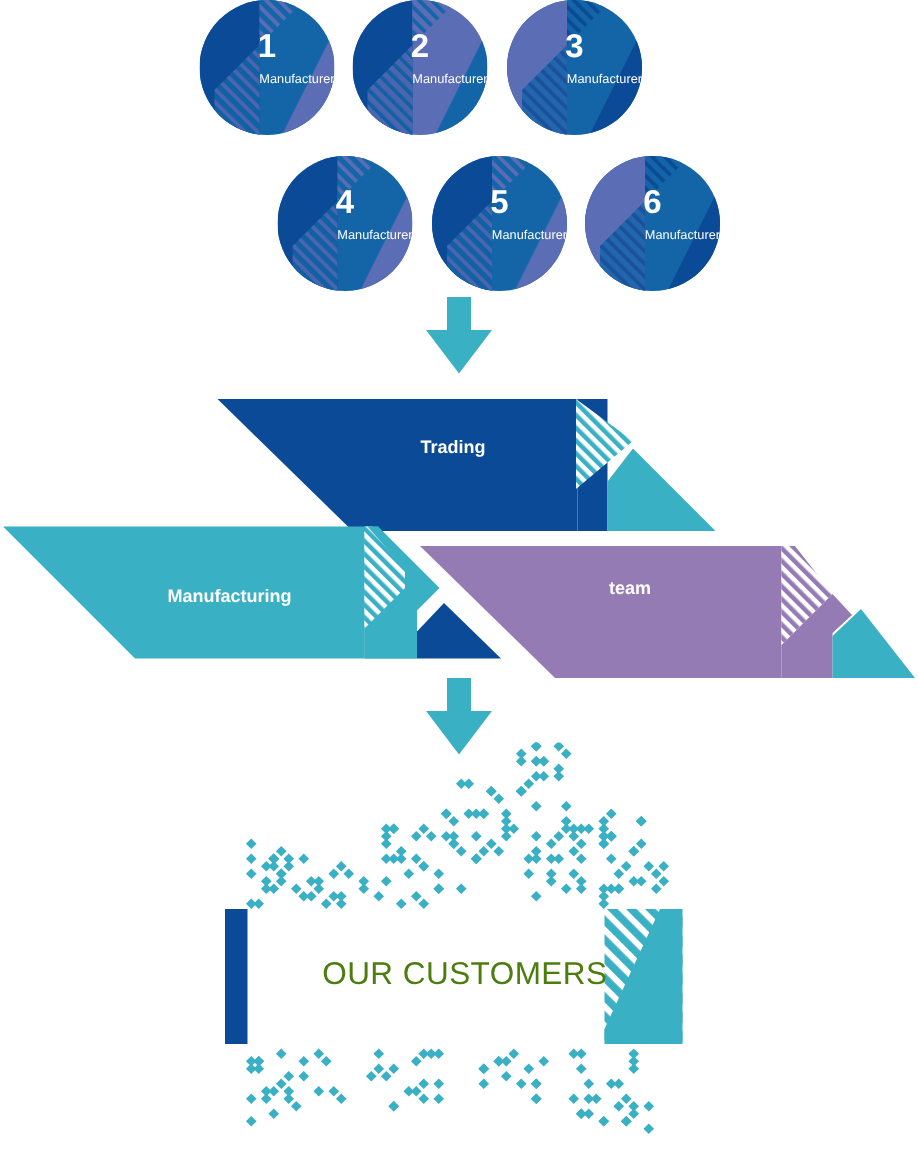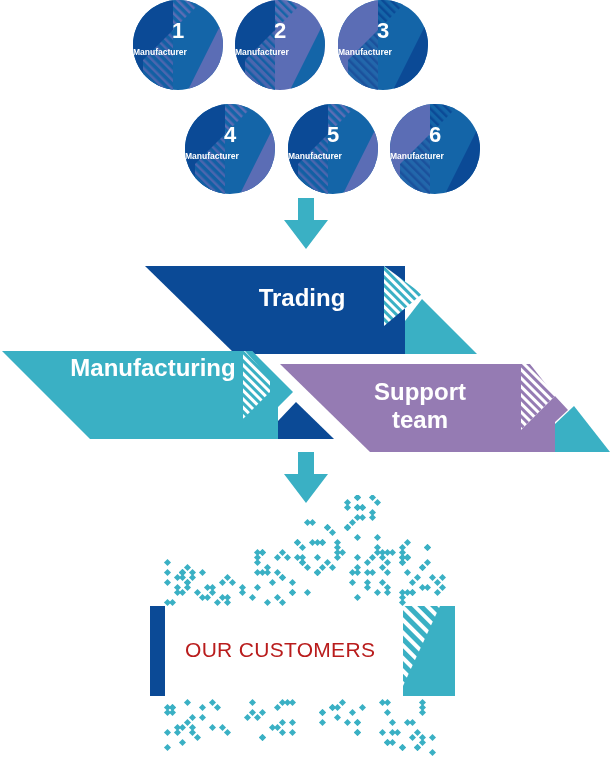--- a/index.html
+++ b/index.html
@@ -3,26 +3,26 @@
 <meta charset="utf-8">
 <style>
   html, body { margin:0; padding:0; background:#ffffff; }
   body { width:612px; height:771px; position:relative; overflow:hidden;
          font-family:"Liberation Sans", sans-serif; }
   .abs { position:absolute; }
   .circle { position:absolute; width:90px; height:90px; border-radius:50%; overflow:hidden; }
   .circle svg { position:absolute; left:0; top:0; }
   .circle .num { position:absolute; left:0; right:0; top:20px; text-align:center;
                  color:#fff; font-weight:bold; font-size:22px; line-height:22px; }
-  .circle .lbl { position:absolute; left:0; right:0; top:47px; text-align:left;
-                 color:#fff; font-weight:bold; font-size:8.5px; line-height:10px; }
-  .banner-text { position:absolute; color:#fff; font-weight:bold; font-size:24px;
+  .circle .lbl { position:absolute; left:0; right:0; top:47px; text-align:right;
+                 color:#fff; font-weight:normal; font-size:8.5px; line-height:10px; }
+  .banner-text { position:absolute; color:#fff; font-weight:bold; font-size:12px;
                  line-height:28px; text-align:center; }
-  #cust-label { position:absolute; left:165px; top:638px; width:240px; text-align:left;
-                color:#b91c1c; font-size:21px; letter-spacing:0.3px;margin-left:20px; }
+  #cust-label { position:absolute; left:165px; top:638px; width:240px; text-align:right;
+                color:#4d7c0f; font-size:21px; letter-spacing:0.3px; }
 </style>
 </head>
 <body>
 
 <div id="circles">
     <div class="circle" style="left: 133px; top: 0px;">
       <svg width="90" height="90">
         <defs>
           <pattern id="cs0" width="6" height="6" patternUnits="userSpaceOnUse" patternTransform="rotate(-45)">
           <rect width="6" height="6" fill="#1465a8"></rect>
@@ -152,38 +152,37 @@
         <rect width="3" height="6" fill="#3ab0c4"></rect>
     </pattern>
   </defs>
   <polygon points="2,2 243,2 243,90 90,90" fill="#3ab0c4"></polygon>
   <polygon points="243,2 243,70 278,36 278,30 252,2" fill="url(#stripesB)"></polygon>
   <polygon points="243,70 243,90 278,90 278,70 278,36" fill="#3ab0c4"></polygon>
   <polygon points="243,2 252,2 293,43 278,58 278,90 243,90 243,70" fill="#3ab0c4"></polygon>
   <polygon points="243,2 243,70 270,43 270,30 245,2" fill="url(#stripesB)"></polygon>
   <polygon points="278,72 296,53 334,90 278,90" fill="#0b4a96"></polygon>
 </svg>
-<div class="banner-text" style="left:58px;top:354px;width:190px">
+<div class="banner-text" style="left:58px;top:383px;width:190px">
   <div>Manufacturing</div>
 </div>
 
 <svg class="abs" style="left:278px;top:362px" width="334" height="92">
   <defs>
     <pattern id="stripesC" width="6" height="6" patternUnits="userSpaceOnUse" patternTransform="rotate(-45)">
       <rect width="6" height="6" fill="#ffffff"></rect>
         <rect width="3" height="6" fill="#957bb3"></rect>
     </pattern>
   </defs>
   <polygon points="2,2 243,2 243,90 92,90" fill="#957bb3"></polygon>
   <polygon points="243,2 243,68 277,34 252,2" fill="url(#stripesC)"></polygon>
   <polygon points="243,68 277,34 290,48 277,60 277,90 243,90" fill="#957bb3"></polygon>
   <polygon points="277,62 296,44 332,90 277,90" fill="#3ab0c4"></polygon>
 </svg>
 <div class="banner-text" style="left:350px;top:378px;width:140px">
-  <div>Support</div>
   <div>team</div>
 </div>
 
 <svg class="abs" style="left:283px;top:452px" width="46" height="52">
   <polygon points="15,0 31,0 31,22 45,22 23,51 1,22 15,22" fill="#3ab0c4"></polygon>
 </svg>
 
 <svg id="pixels" class="abs" style="left:150px;top:495px" width="310" height="276">
     <rect x="30" y="95" width="5" height="5" fill="#3ab0c4" transform="rotate(45 32.5 97.5)"></rect>
     <rect x="15" y="75" width="5" height="5" fill="#3ab0c4" transform="rotate(45 17.5 77.5)"></rect>

